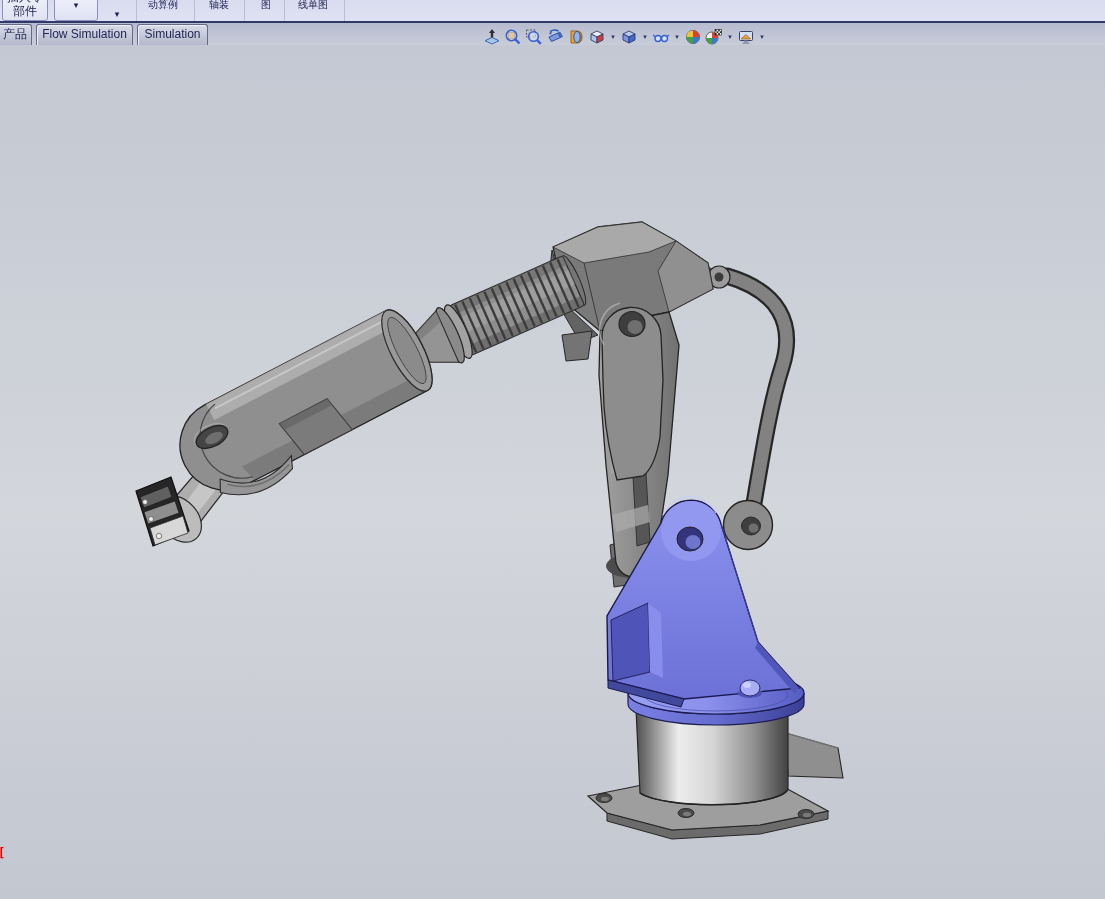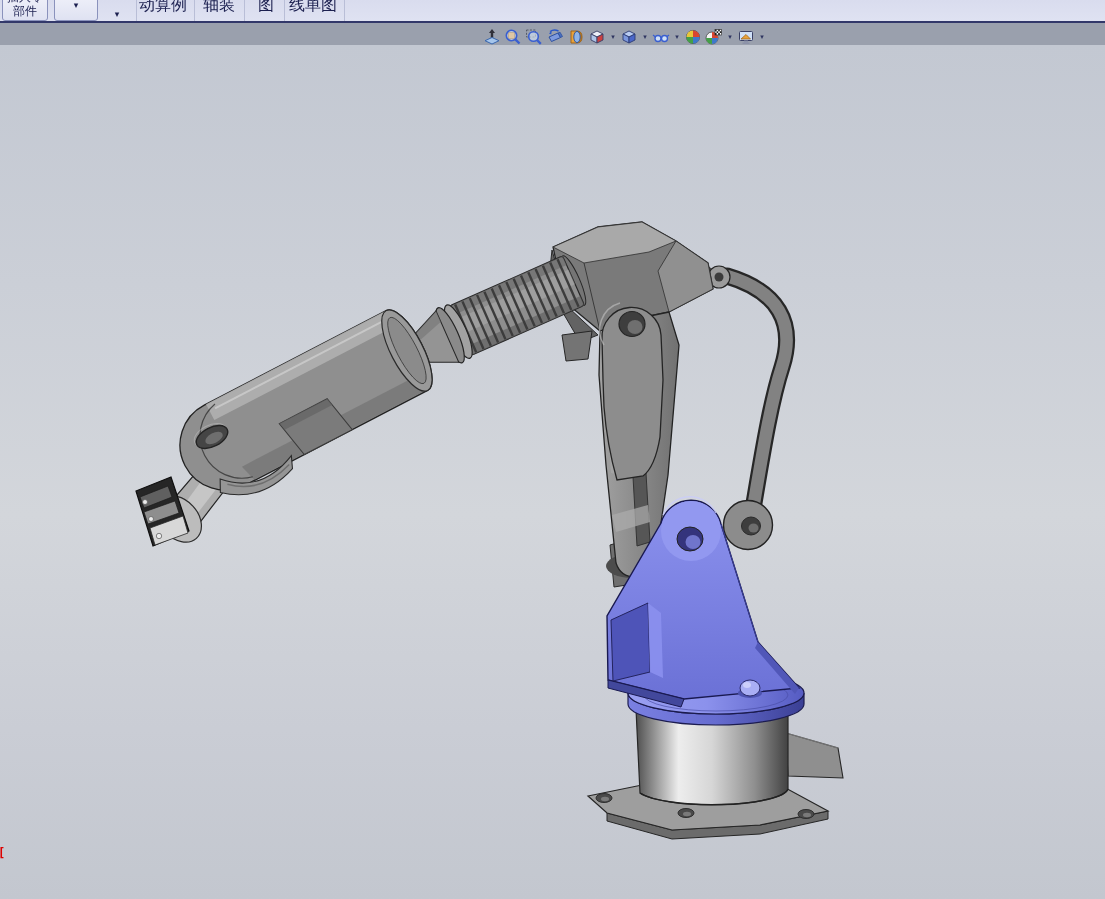--- a/index.html
+++ b/index.html
@@ -6,21 +6,21 @@
   *{box-sizing:border-box;}
   #app{position:relative;width:1105px;height:899px;overflow:hidden;
        font-family:"Liberation Sans",sans-serif;-webkit-font-smoothing:antialiased;}
 
   
   #topbar{position:absolute;left:0;top:0;width:1105px;height:21px;
           background:linear-gradient(#d9dcee,#dfe2f2);overflow:hidden;}
   .tb-btn{position:absolute;border:1px solid #8a92bc;border-radius:3px;
           background:linear-gradient(#f3f4fb,#dfe2f2);color:#1c2050;
           font-size:12px;text-align:center;line-height:14px;cursor:default;}
-  .tb-flat{position:absolute;top:0;height:21px;color:#1c2050;font-size:16px;
+  .tb-flat{position:absolute;top:0;height:21px;color:#1c2050;font-size:10px;
            text-align:center;line-height:14px;}
   .tb-flat .lbl{margin-top:-2px;}
   .tb-sep{position:absolute;top:0;width:1px;height:21px;background:#b9bed7;}
   #topbar-divider{position:absolute;left:0;top:21px;width:1105px;height:2px;background:#32386a;}
 
   
   #tabbar{position:absolute;left:0;top:23px;width:1105px;height:22px;
           background:linear-gradient(#b6bccf,#c9cdda);}
   .tab{position:absolute;bottom:0;height:21px;border:1px solid #646a8a;border-bottom:none;
        border-radius:3px 3px 0 0;background:linear-gradient(#d8dbe8,#b3b9cc);
@@ -72,20 +72,25 @@
       <div class="lbl">图</div>
     </div>
     <div class="tb-sep" style="left:284px;"></div>
     <div class="tb-flat" style="left:286px;width:54px;">
       <div class="lbl">线单图</div>
     </div>
     <div class="tb-sep" style="left:344px;"></div>
   </div>
   <div id="topbar-divider"></div>
 
+  <div id="tabbar">
+    <div class="tab" style="left:-14px;width:46px;padding-left:12px;">产品</div>
+    <div class="tab" style="left:36px;width:97px;">Flow Simulation</div>
+    <div class="tab" style="left:137px;width:71px;">Simulation</div>
+  </div>
 
   <div id="viewbar">
     <span class="vb-icon">
       <svg width="18" height="18" viewBox="0 0 18 18">
         <path d="M9 1 L12 5 L10.2 5 L10.2 10.5 L7.8 10.5 L7.8 5 L6 5 Z" fill="#2f2f38"></path>
         <path d="M9 9.5 L16 12.7 L9 16 L2 12.7 Z" fill="#a6c6ec" stroke="#3a67ae" stroke-width="1"></path>
       </svg></span>
     <span class="vb-icon">
       <svg width="18" height="18" viewBox="0 0 18 18">
         <rect x="4.6" y="4.6" width="5.8" height="5.8" fill="#e9a33c" stroke="#9a5f14" stroke-width="0.8"></rect>

